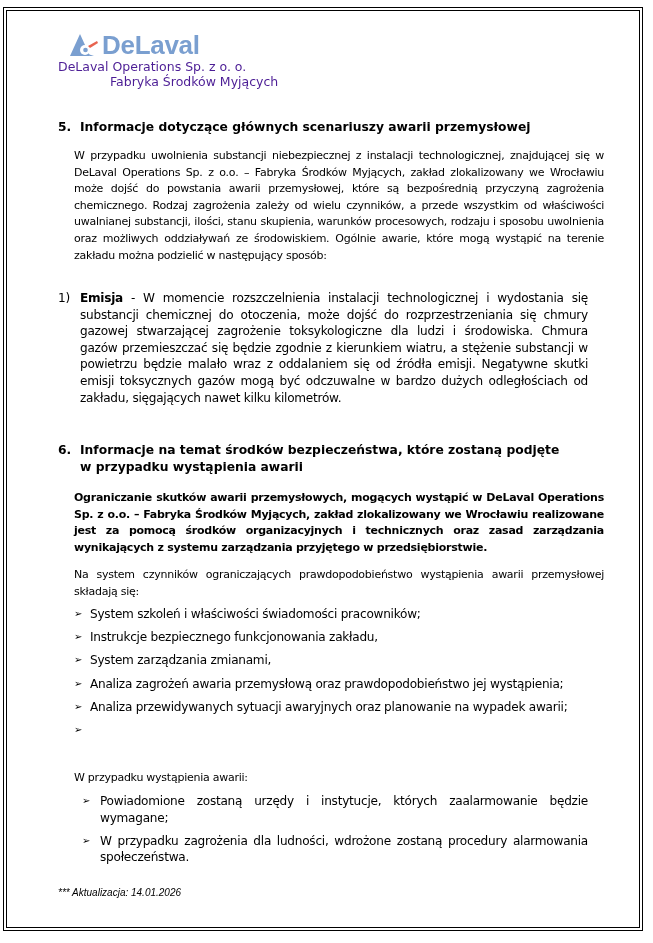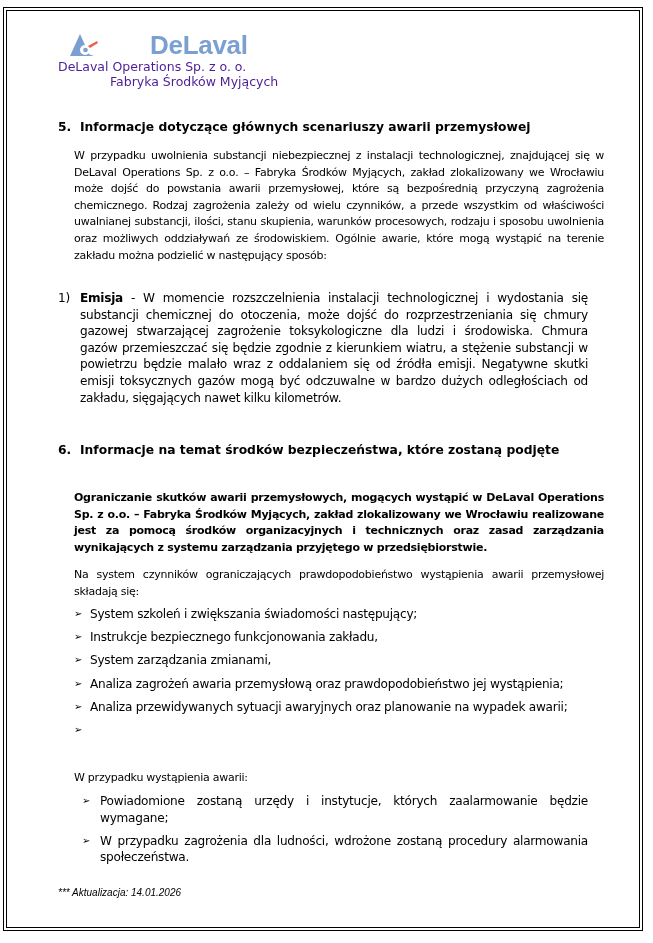--- a/index.html
+++ b/index.html
@@ -3,21 +3,21 @@
   <meta charset="utf-8">
   <style>
     html, body { margin: 0; padding: 0; background: #ffffff; }
     body { width: 653px; height: 943px; position: relative; overflow: hidden;
       font-family: "DejaVu Sans", sans-serif; color: #000; }
     .frame-outer { position: absolute; left: 3px; top: 7px; width: 640px; height: 924px;
       border: 1px solid #000; box-sizing: border-box; }
     .frame-inner { position: absolute; left: 6px; top: 10px; width: 634px; height: 918px;
       border: 1px solid #000; box-sizing: border-box; }
     .page { position: absolute; left: 58px; top: 30px; width: 530px; }
-    .logo { position: absolute; left: 12px; top: 0; height: 30px; display: flex; align-items: center; gap: 48px; }
+    .logo { position: absolute; left: 12px; top: 0; height: 30px; display: flex; align-items: center; }
     .logo-icon { width: 30px; height: 24px; margin-right: 2px; }
     .logo-text { font-family: "Liberation Sans", sans-serif; font-weight: bold; font-size: 26px;
       color: #7a9fd0; letter-spacing: -0.3px; line-height: 28px; }
     .company { position: absolute; left: 0; top: 29px; font-size: 12.5px; color: #4c1d95; line-height: 15px; }
     .company .line2 { padding-left: 4px; margin-left: 48px; }
     .h { position: absolute; left: 0; width: 530px; font-weight: bold; font-size: 12.3px; line-height: 17px; }
     .h .num { display: inline-block; width: 22px; }
     .h6 { text-align: justify; }
     .h6 .cont { display: block; padding-left: 22px; }
     .p { position: absolute; left: 16px; width: 530px; font-size: 11px; line-height: 16.6px;
@@ -65,28 +65,29 @@
 
   <div class="p" style="top:118px;">W przypadku uwolnienia substancji niebezpiecznej z instalacji technologicznej, znajdującej się w DeLaval Operations Sp. z o.o. – Fabryka Środków Myjących, zakład zlokalizowany we Wrocławiu może dojść do powstania awarii przemysłowej, które są bezpośrednią przyczyną zagrożenia chemicznego. Rodzaj zagrożenia zależy od wielu czynników, a przede wszystkim od właściwości uwalnianej substancji, ilości, stanu skupienia, warunków procesowych, rodzaju i sposobu uwolnienia oraz możliwych oddziaływań ze środowiskiem. Ogólnie awarie, które mogą wystąpić na terenie zakładu można podzielić w następujący sposób:</div>
 
   <div class="numitem" style="top:260px;">
     <span class="marker">1)</span>
     <b>Emisja</b><span> - W momencie rozszczelnienia instalacji technologicznej i wydostania się substancji chemicznej do otoczenia, może dojść do rozprzestrzeniania się chmury gazowej stwarzającej zagrożenie toksykologiczne dla ludzi i środowiska. Chmura gazów przemieszczać się będzie zgodnie z kierunkiem wiatru, a stężenie substancji w powietrzu będzie malało wraz z oddalaniem się od źródła emisji. Negatywne skutki emisji toksycznych gazów mogą być odczuwalne w bardzo dużych odległościach od zakładu, sięgających nawet kilku kilometrów.</span>
   </div>
 
   <div class="h h6" style="top:412px;">
     <span class="num">6.</span><span>Informacje na temat środków bezpieczeństwa, które zostaną podjęte</span>
+    <span class="cont">w przypadku wystąpienia awarii</span>
   </div>
 
   <div class="p" style="top:460px;font-weight:bold;">Ograniczanie skutków awarii przemysłowych, mogących wystąpić w DeLaval Operations Sp. z o.o. – Fabryka Środków Myjących, zakład zlokalizowany we Wrocławiu realizowane jest za pomocą środków organizacyjnych i technicznych oraz zasad zarządzania wynikających z systemu zarządzania przyjętego w przedsiębiorstwie.</div>
 
   <div class="p" style="top:537px;">Na system czynników ograniczających prawdopodobieństwo wystąpienia awarii przemysłowej składają się:</div>
 
   <ul class="bullets" style="top:576px;">
-    <li><span class="arrow">➢</span><span>System szkoleń i zwiększania świadomości następujący;</span></li>
+    <li><span class="arrow">➢</span><span>System szkoleń i właściwości świadomości pracowników;</span></li>
     <li><span class="arrow">➢</span><span>Instrukcje bezpiecznego funkcjonowania zakładu,</span></li>
     <li><span class="arrow">➢</span><span>System zarządzania zmianami,</span></li>
     <li><span class="arrow">➢</span><span>Analiza zagrożeń awaria przemysłową oraz prawdopodobieństwo jej wystąpienia;</span></li>
     <li><span class="arrow">➢</span><span>Analiza przewidywanych sytuacji awaryjnych oraz planowanie na wypadek awarii;</span></li>
     <li><span class="arrow">➢</span></li>
   </ul>
 
   <div class="p" style="top:740px;">W przypadku wystąpienia awarii:</div>
 
   <ul class="bullets bullets2" style="top:763px;">

